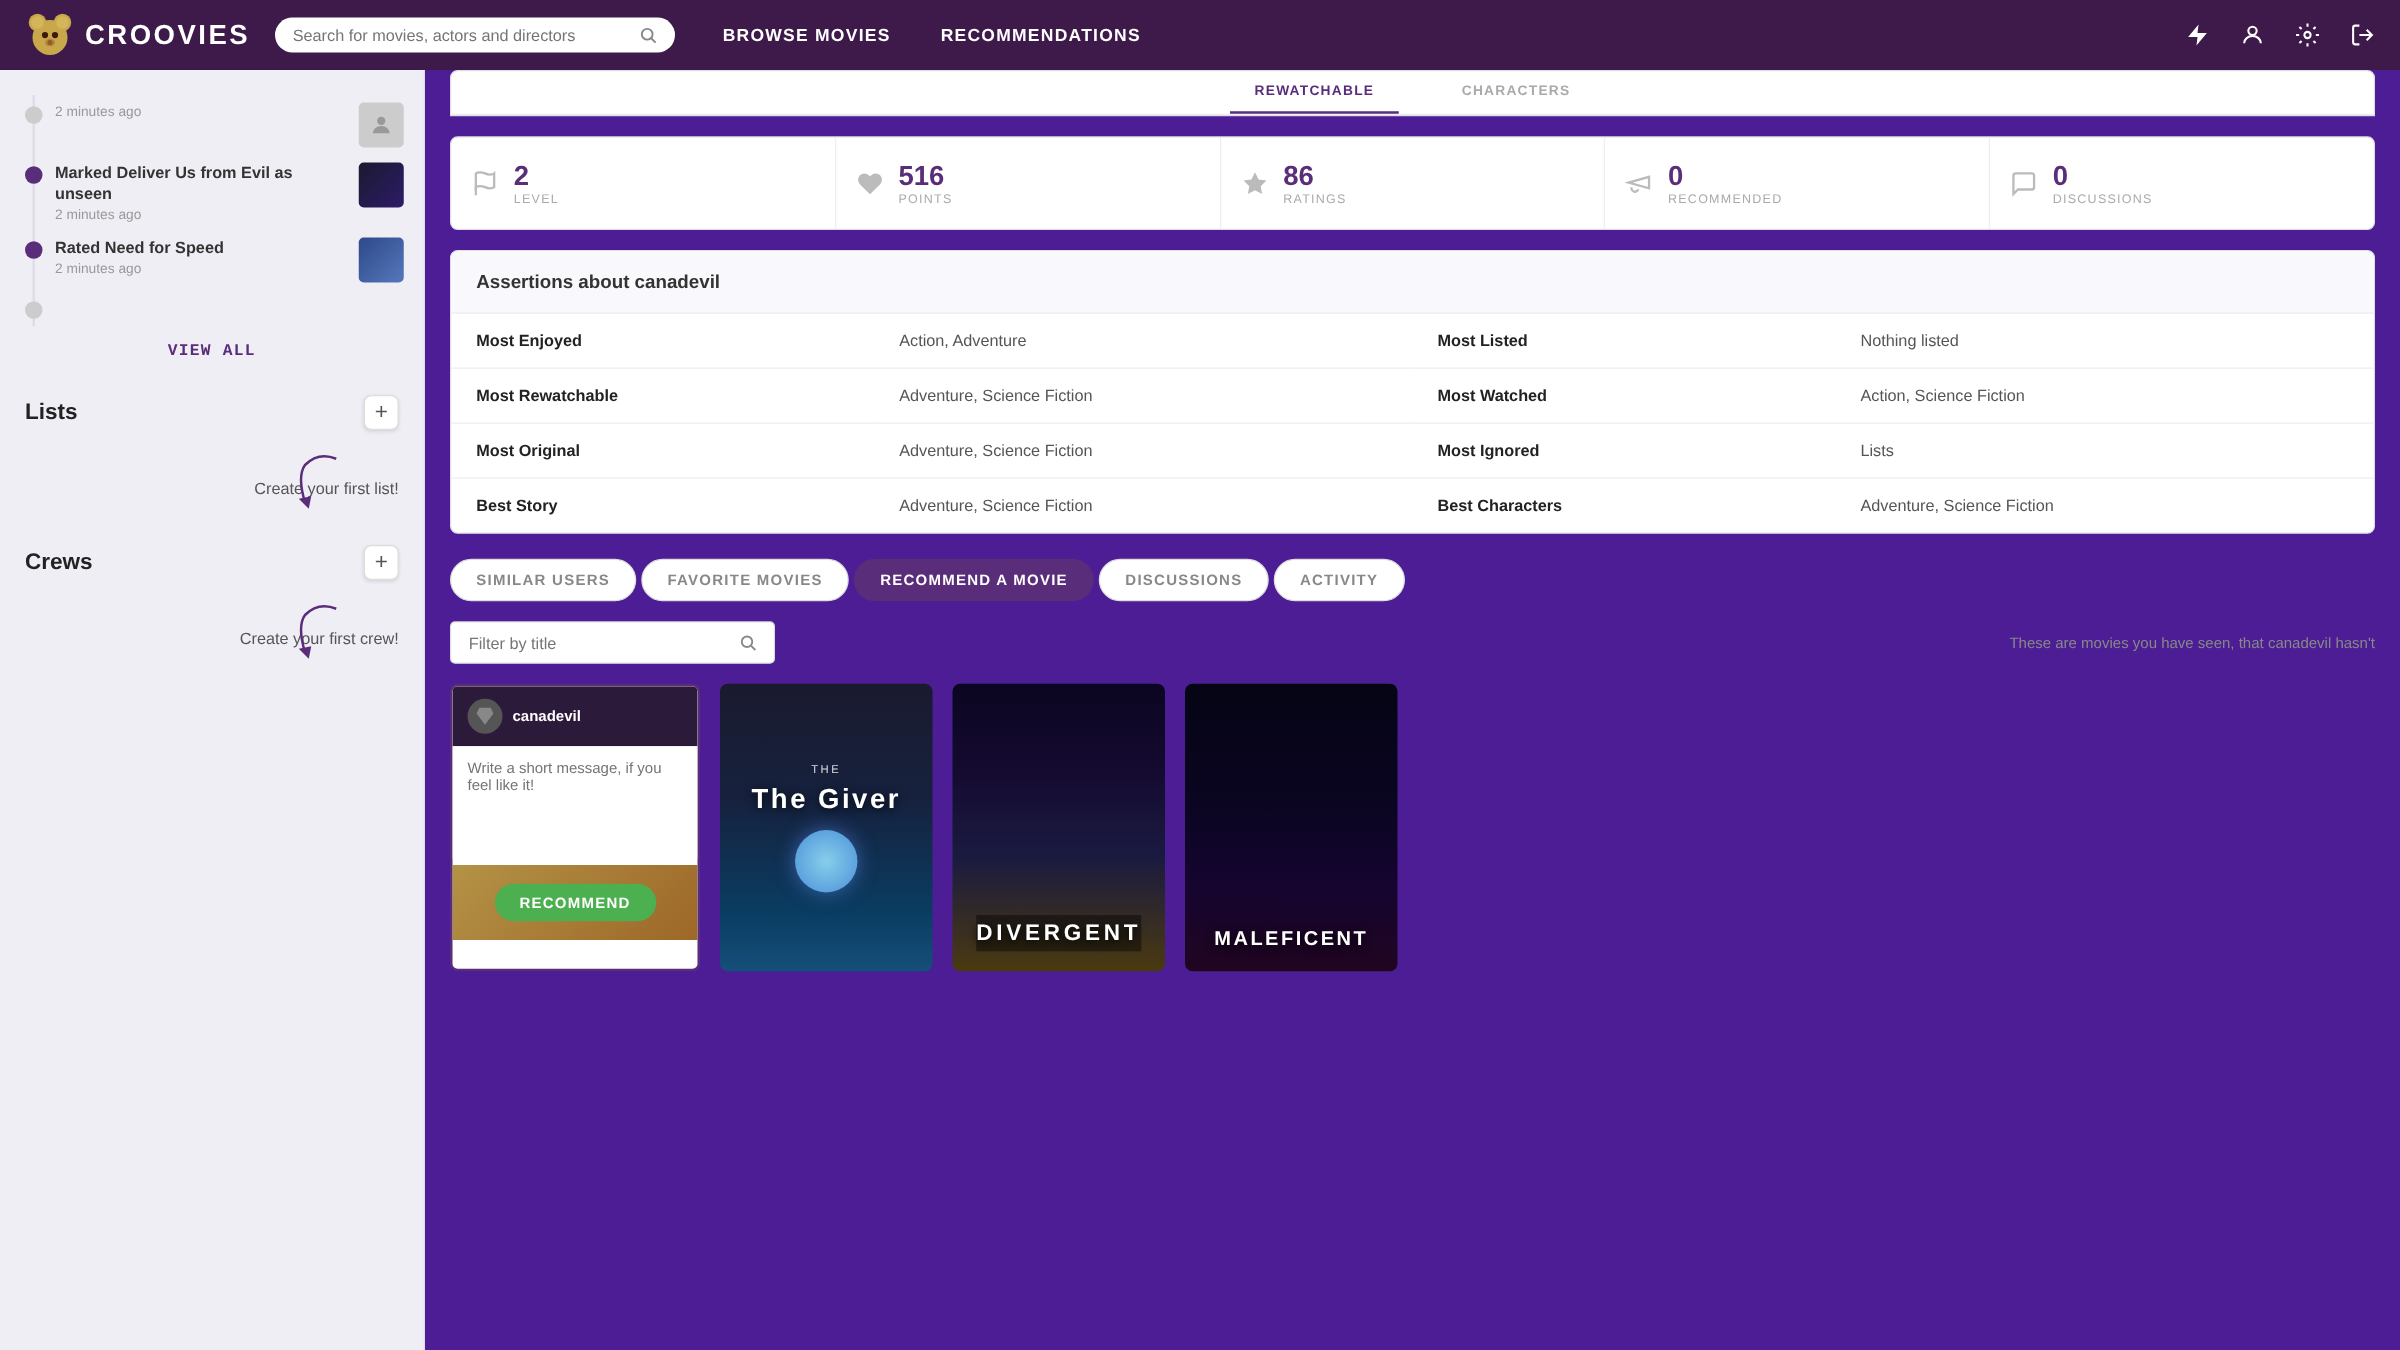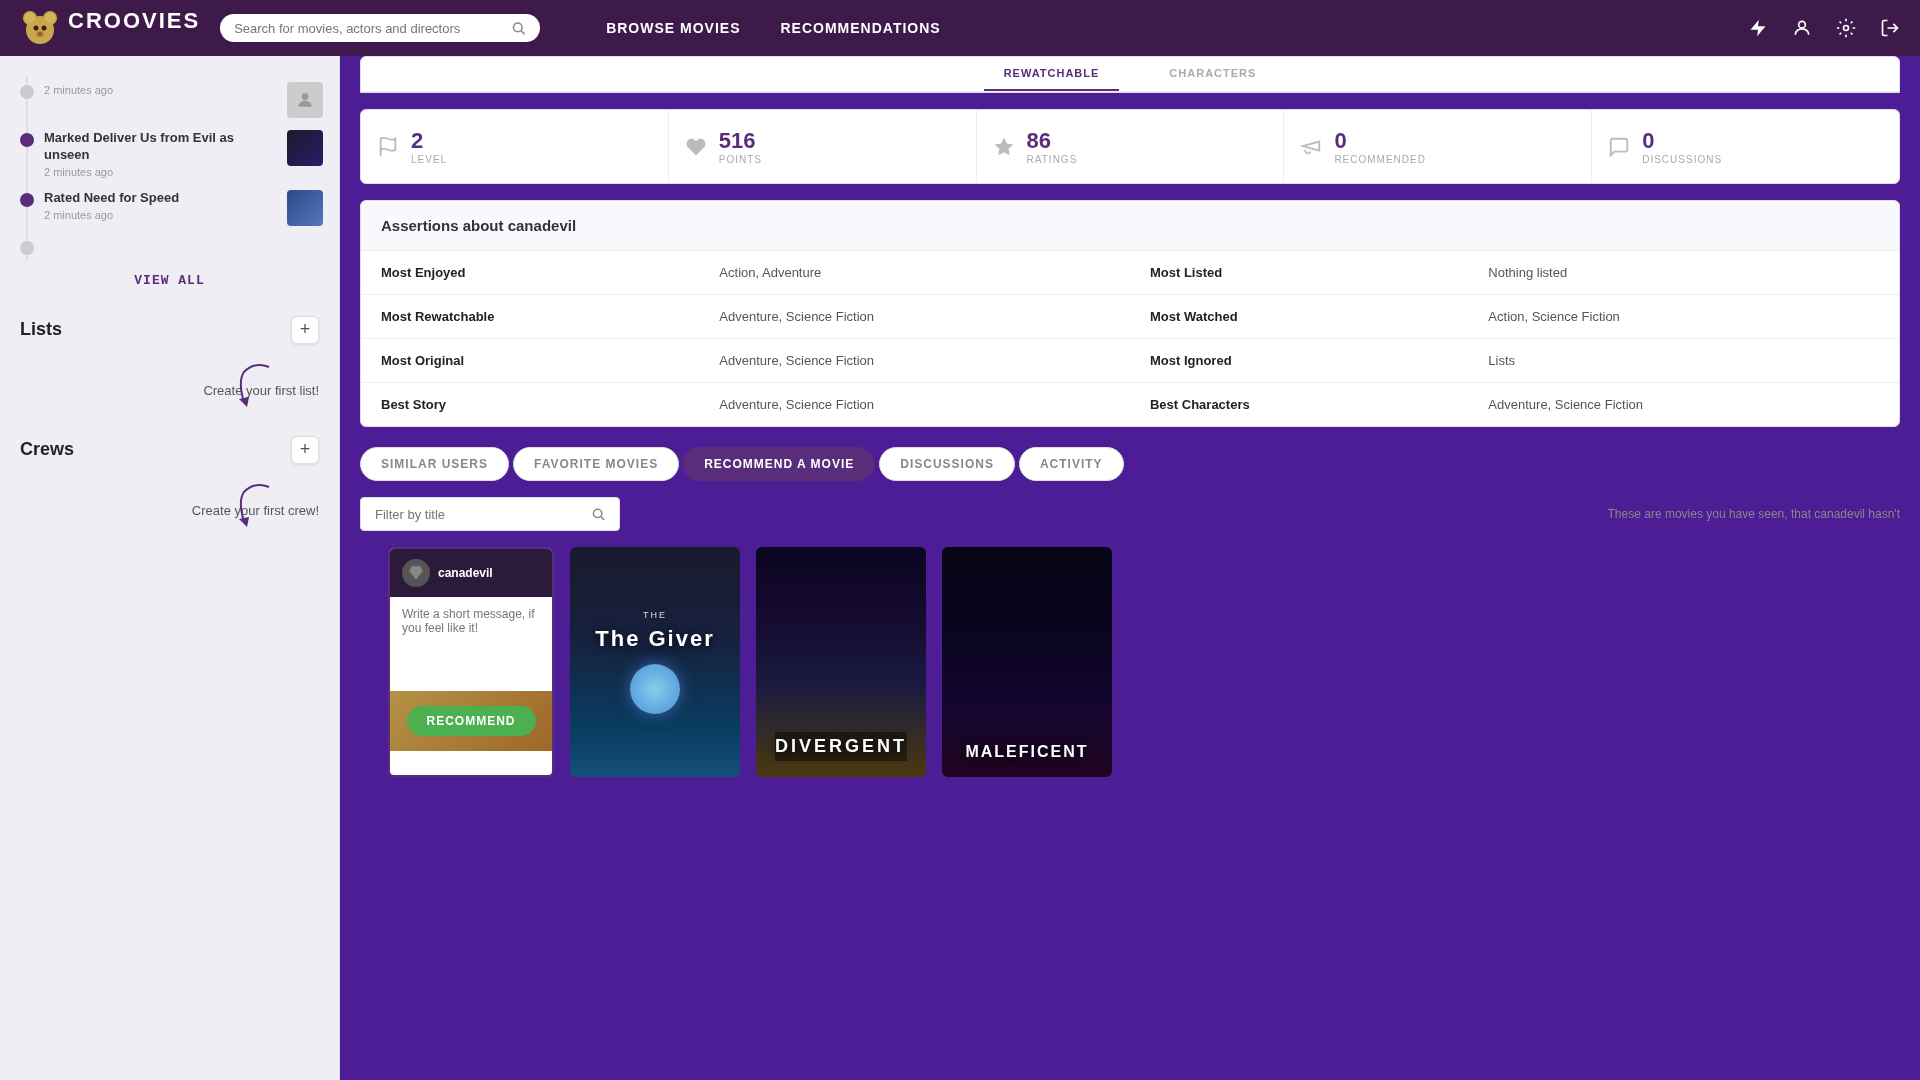--- a/index.html
+++ b/index.html
@@ -12,20 +12,21 @@
       display: flex;
       align-items: center;
       padding: 0 20px;
       gap: 20px;
       position: fixed;
       top: 0; left: 0; right: 0;
       z-index: 100;
     }
     .logo-area {
       display: flex;
+      align-items: center;
       gap: 8px;
     }
     .logo-bear {
       width: 40px;
       height: 40px;
     }
     .logo-text {
       color: white;
       font-size: 22px;
       font-weight: 700;
@@ -44,21 +45,21 @@
       border: none;
       outline: none;
       font-size: 13px;
       color: #666;
       width: 100%;
       background: transparent;
     }
     .nav-links {
       display: flex;
       gap: 40px;
-      margin-left: 46px;
+      margin-left: 18px;
     }
     .nav-link {
       color: white;
       font-size: 14px;
       font-weight: 600;
       letter-spacing: 1px;
       cursor: pointer;
       text-transform: uppercase;
     }
     .header-right {
@@ -290,27 +291,26 @@
     .movie-card {
       width: 170px;
       height: 230px;
       border-radius: 6px;
       overflow: hidden;
       position: relative;
       cursor: pointer;
       flex-shrink: 0;
     }
     .movie-card-recommend {
-      width: 166px;
+      width: 200px;
       background: white;
       border-radius: 6px;
       overflow: hidden;
       border: 2px solid #5a2d7a;
       flex-shrink: 0;
-      margin-left: 28px;
     }
     .recommend-header {
       background: #2c1a3a;
       padding: 10px 12px;
       display: flex;
       align-items: center;
       gap: 8px;
     }
     .recommend-avatar {
       width: 28px;

